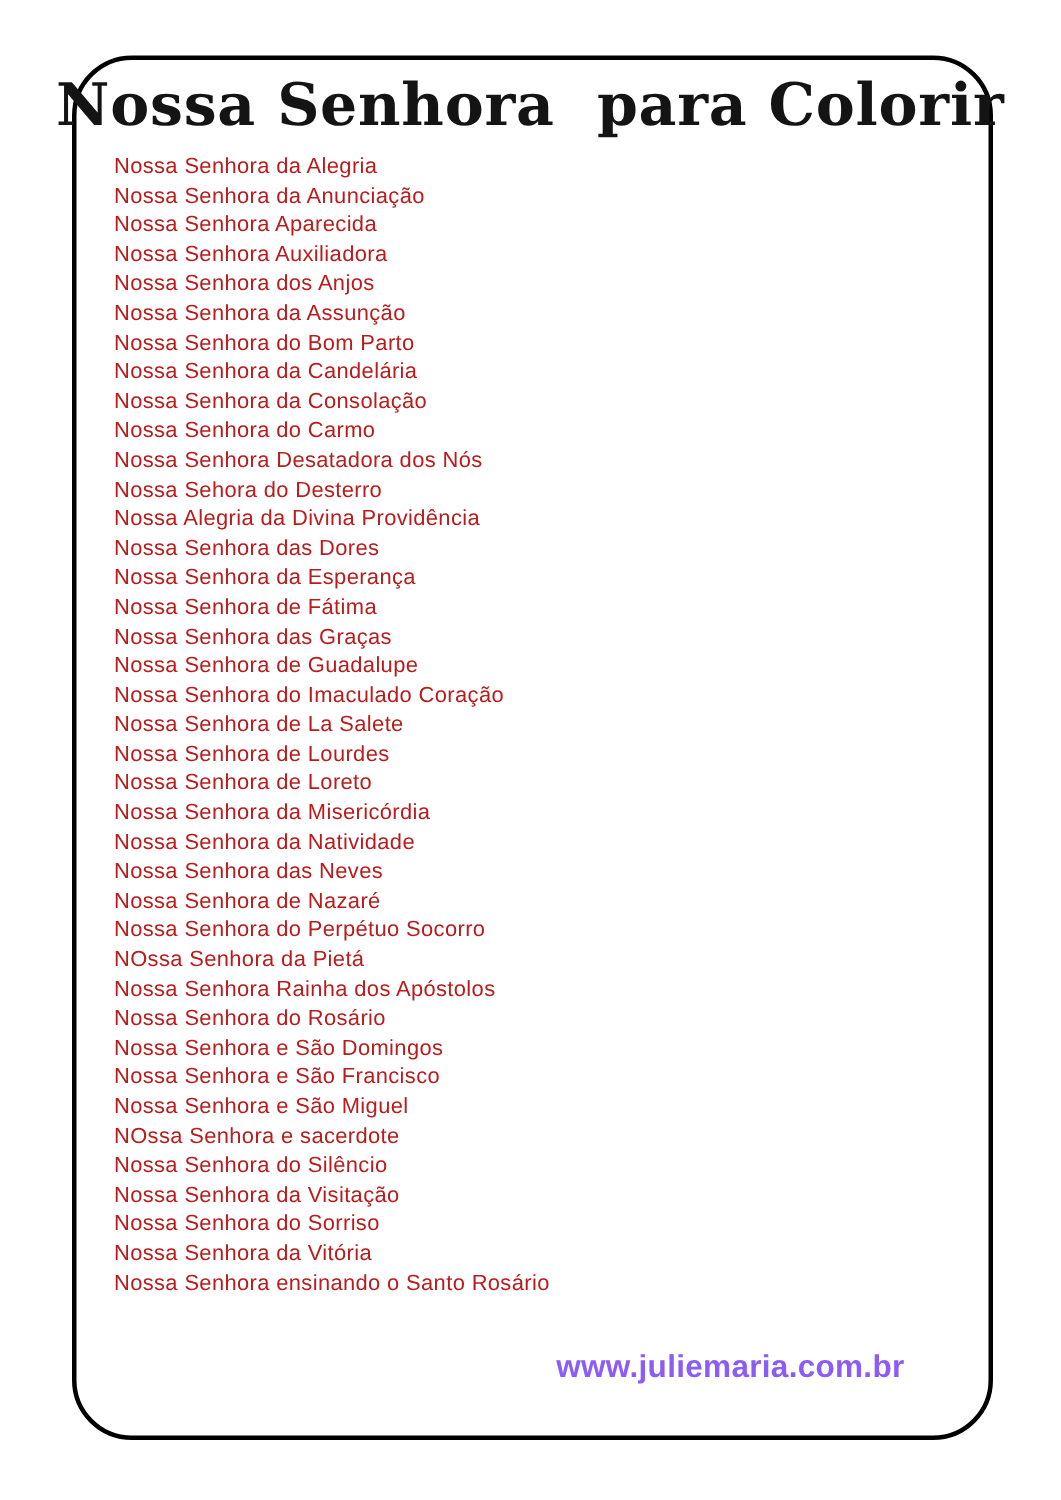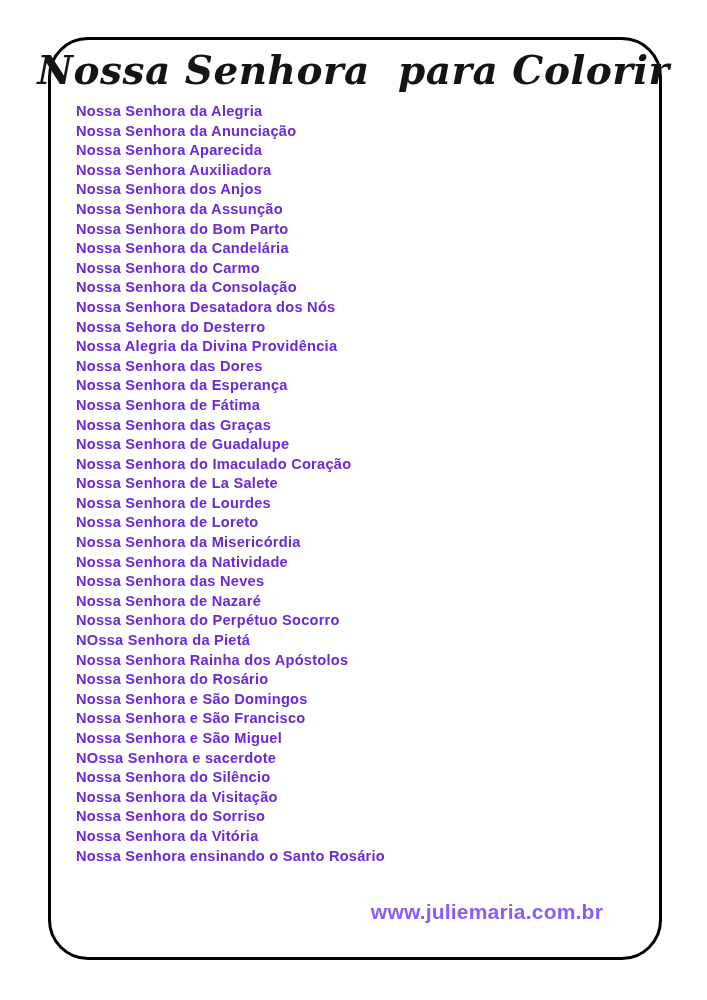--- a/index.html
+++ b/index.html
@@ -27,41 +27,39 @@
     background: #ffffff;
   }
   .title {
     position: absolute;
     top: 48px;
     left: 0;
     width: 707px;
     margin: 0;
     text-align: center;
     font-family: "DejaVu Serif", serif;
-    font-style: italic;
     font-weight: bold;
     font-size: 39px;
     line-height: 44px;
     letter-spacing: 0.5px;
     color: #141414;
     white-space: pre;
   }
   .names-list {
     position: absolute;
     top: 102px;
     left: 76px;
     width: 540px;
   }
   .list-item {
     font-size: 14.6px;
     line-height: 19.6px;
     letter-spacing: 0.25px;
-    color: #6d28d9;
+    color: #b91c1c;
     white-space: nowrap;
-    font-weight: bold;
   }
   .footer {
     position: absolute;
     top: 900px;
     right: 104px;
     font-size: 21px;
     font-weight: 700;
     letter-spacing: 0.2px;
     color: #8b5cf6;
   }
@@ -74,22 +72,22 @@
   <h1 class="title">Nossa Senhora  para Colorir</h1>
   <div class="names-list" id="names-list">
       <div class="list-item">Nossa Senhora da Alegria</div>
       <div class="list-item">Nossa Senhora da Anunciação</div>
       <div class="list-item">Nossa Senhora Aparecida</div>
       <div class="list-item">Nossa Senhora Auxiliadora</div>
       <div class="list-item">Nossa Senhora dos Anjos</div>
       <div class="list-item">Nossa Senhora da Assunção</div>
       <div class="list-item">Nossa Senhora do Bom Parto</div>
       <div class="list-item">Nossa Senhora da Candelária</div>
+      <div class="list-item">Nossa Senhora da Consolação</div>
       <div class="list-item">Nossa Senhora do Carmo</div>
-      <div class="list-item">Nossa Senhora da Consolação</div>
       <div class="list-item">Nossa Senhora Desatadora dos Nós</div>
       <div class="list-item">Nossa Sehora do Desterro</div>
       <div class="list-item">Nossa Alegria da Divina Providência</div>
       <div class="list-item">Nossa Senhora das Dores</div>
       <div class="list-item">Nossa Senhora da Esperança</div>
       <div class="list-item">Nossa Senhora de Fátima</div>
       <div class="list-item">Nossa Senhora das Graças</div>
       <div class="list-item">Nossa Senhora de Guadalupe</div>
       <div class="list-item">Nossa Senhora do Imaculado Coração</div>
       <div class="list-item">Nossa Senhora de La Salete</div>

